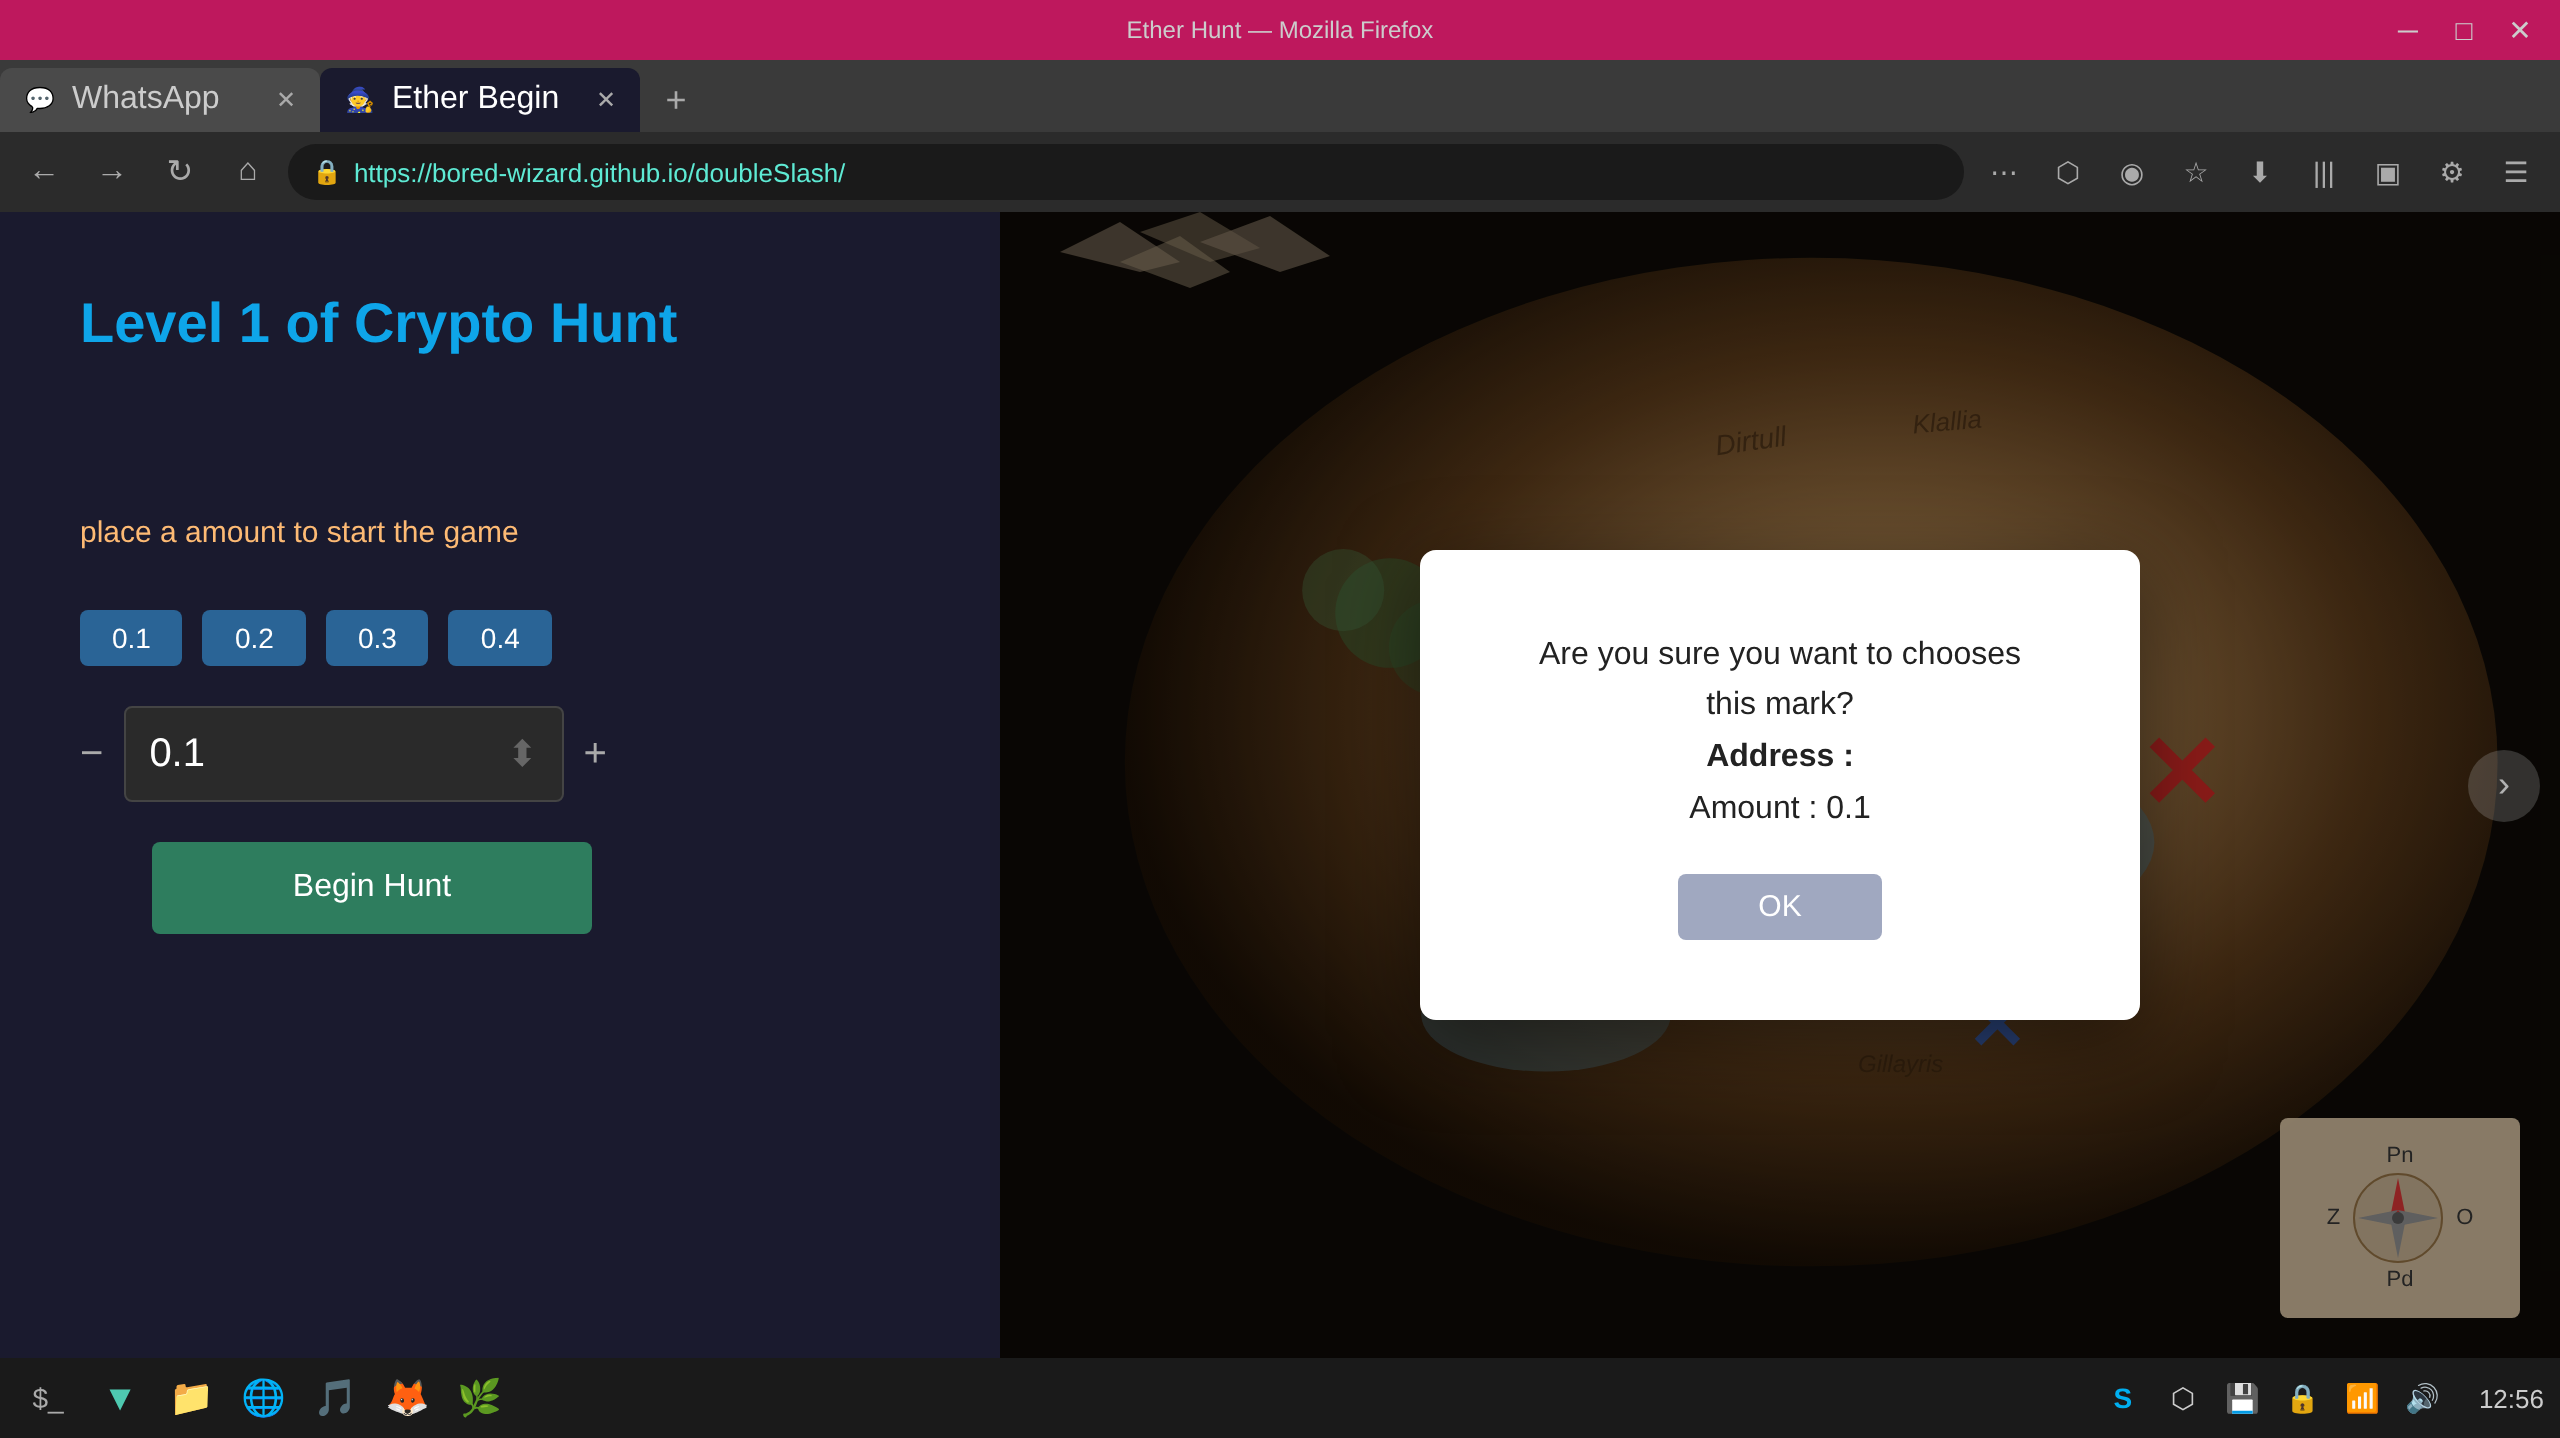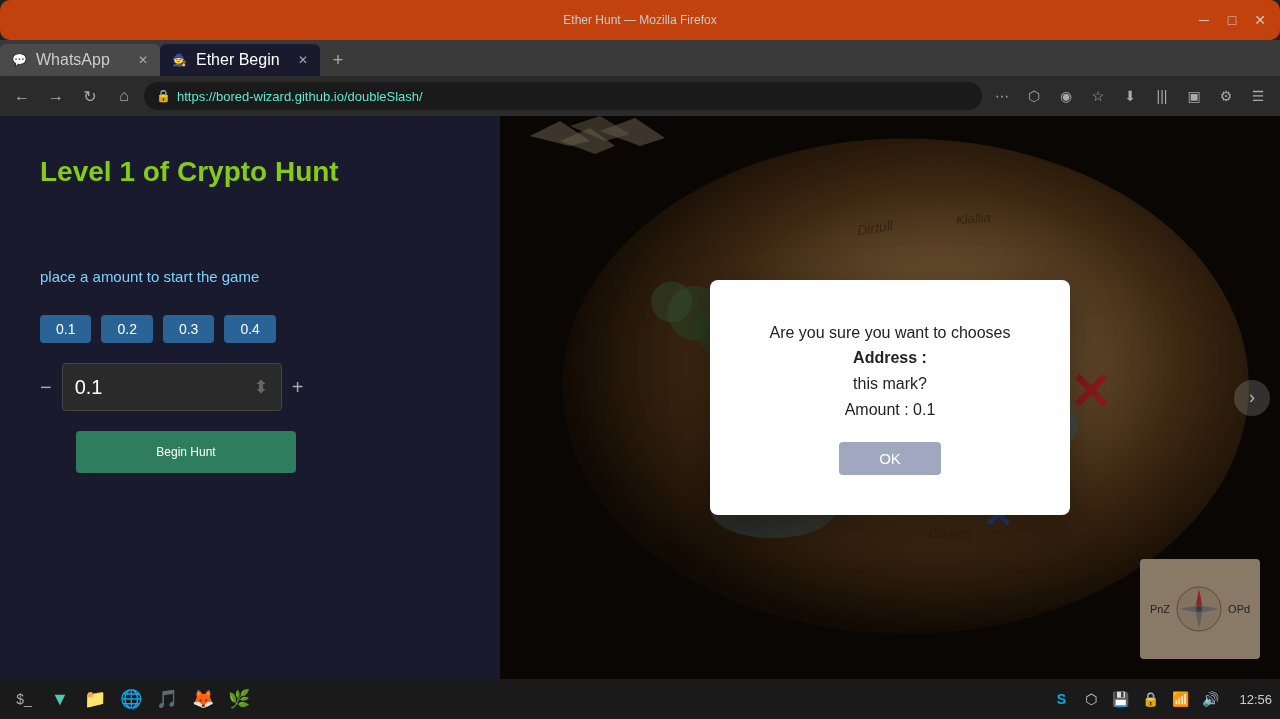--- a/index.html
+++ b/index.html
@@ -1,28 +1,27 @@
 <!DOCTYPE html>
 <html><head>
   <meta charset="utf-8">
   <style>
     * { margin: 0; padding: 0; box-sizing: border-box; }
     body { width: 1280px; height: 719px; overflow: hidden; font-family: Arial, sans-serif; background: #222; display: flex; flex-direction: column; }
 
     
     .titlebar {
-      height: 40px;
-      background: #c2410c;
+      height: 30px;
+      background: #be185d;
       display: flex;
       align-items: center;
       justify-content: center;
       color: #ccc;
       font-size: 12px;
       flex-shrink: 0;
-      border-radius: 10px;
     }
     .titlebar-controls {
       position: absolute;
       right: 10px;
       display: flex;
       gap: 8px;
     }
     .titlebar-btn {
       color: #ccc;
       font-size: 14px;
@@ -153,26 +152,26 @@
 
     
     .left-panel {
       width: 500px;
       padding: 40px 40px;
       display: flex;
       flex-direction: column;
       gap: 20px;
     }
     .page-title {
-      color: #84cc16;
+      color: #0ea5e9;
       font-size: 28px;
       font-weight: bold;
     }
     .subtitle {
-      color: #7dd3fc;
+      color: #fdba74;
       font-size: 15px;
       margin-top: 60px;
     }
     .amount-buttons {
       display: flex;
       gap: 10px;
       margin-top: 10px;
     }
     .amount-btn {
       background: #2a6496;
@@ -209,21 +208,21 @@
       justify-content: space-between;
     }
     .amount-input-text { color: #fff; font-size: 20px; }
     .spinner-icon { color: #666; font-size: 18px; }
     .begin-hunt-btn {
       background: #2e7d5e;
       color: white;
       border: none;
       padding: 14px 30px;
       border-radius: 4px;
-      font-size: 12px;
+      font-size: 16px;
       cursor: pointer;
       width: 220px;
       margin-left: 36px;
     }
 
     
     .map-area {
       flex: 1;
       position: relative;
       overflow: hidden;
@@ -435,21 +434,21 @@
         <text x="50%" y="35%" font-size="15" fill="#3a2510" opacity="0.75" font-style="italic" transform="rotate(-6, 250, 120)">Rionelle</text>
         <text x="62%" y="42%" font-size="13" fill="#3a2510" opacity="0.65" font-style="italic">Sallarmar</text>
         <text x="55%" y="55%" font-size="13" fill="#3a2510" opacity="0.65" font-style="italic">Lianiel</text>
         <text x="65%" y="60%" font-size="12" fill="#3a2510" opacity="0.65" font-style="italic">Athanellis</text>
         <text x="45%" y="70%" font-size="13" fill="#3a2510" opacity="0.65" font-style="italic">Cirille</text>
         <text x="55%" y="75%" font-size="12" fill="#3a2510" opacity="0.65" font-style="italic">Gillayris</text>
 
         <text x="62%" y="73%" font-size="36" font-weight="bold" fill="#3366cc" opacity="0.8">✕</text>
       </svg>
 
-      <div class="compass" style="position:absolute;bottom:20px;right:20px;width:120px;height:100px;background:rgba(210,190,160,0.92);border-radius:4px;display:flex;flex-direction:row;align-items:center;justify-content:center;">
+      <div class="compass" style="position:absolute;bottom:20px;right:20px;width:120px;height:100px;background:rgba(210,190,160,0.92);border-radius:4px;display:flex;flex-direction:column;align-items:center;justify-content:center;">
         <div style="font-size:11px;color:#333;">Pn</div>
         <div style="display:flex;align-items:center;gap:4px;">
           <span style="font-size:11px;color:#333;">Z</span>
           <svg width="50" height="50" viewBox="0 0 50 50">
             <circle cx="25" cy="25" r="22" fill="rgba(180,160,130,0.5)" stroke="#8a6a40" stroke-width="1"></circle>
             <polygon points="25,5 29,25 25,22 21,25" fill="#cc3333"></polygon>
             <polygon points="25,45 29,25 25,28 21,25" fill="#888"></polygon>
             <polygon points="5,25 25,21 22,25 25,29" fill="#888"></polygon>
             <polygon points="45,25 25,21 28,25 25,29" fill="#888"></polygon>
             <circle cx="25" cy="25" r="3" fill="#555"></circle>
@@ -458,22 +457,22 @@
         </div>
         <div style="font-size:11px;color:#333;">Pd</div>
       </div>
 
       <div style="position:absolute;right:10px;top:50%;transform:translateY(-50%);width:36px;height:36px;background:rgba(255,255,255,0.25);border-radius:50%;display:flex;align-items:center;justify-content:center;color:white;font-size:18px;cursor:pointer;">›</div>
 
       <div class="modal-overlay">
         <div class="modal">
           <div class="modal-text">
             <div>Are you sure you want to chooses</div>
+            <div>this mark?</div>
             <div style="font-weight:bold;">Address :</div>
-            <div>this mark?</div>
             <div style="font-weight:normal;">Amount : 0.1</div>
           </div>
           <button class="modal-ok-btn">OK</button>
         </div>
       </div>
     </div>
 
   </div>
 </div>
 

